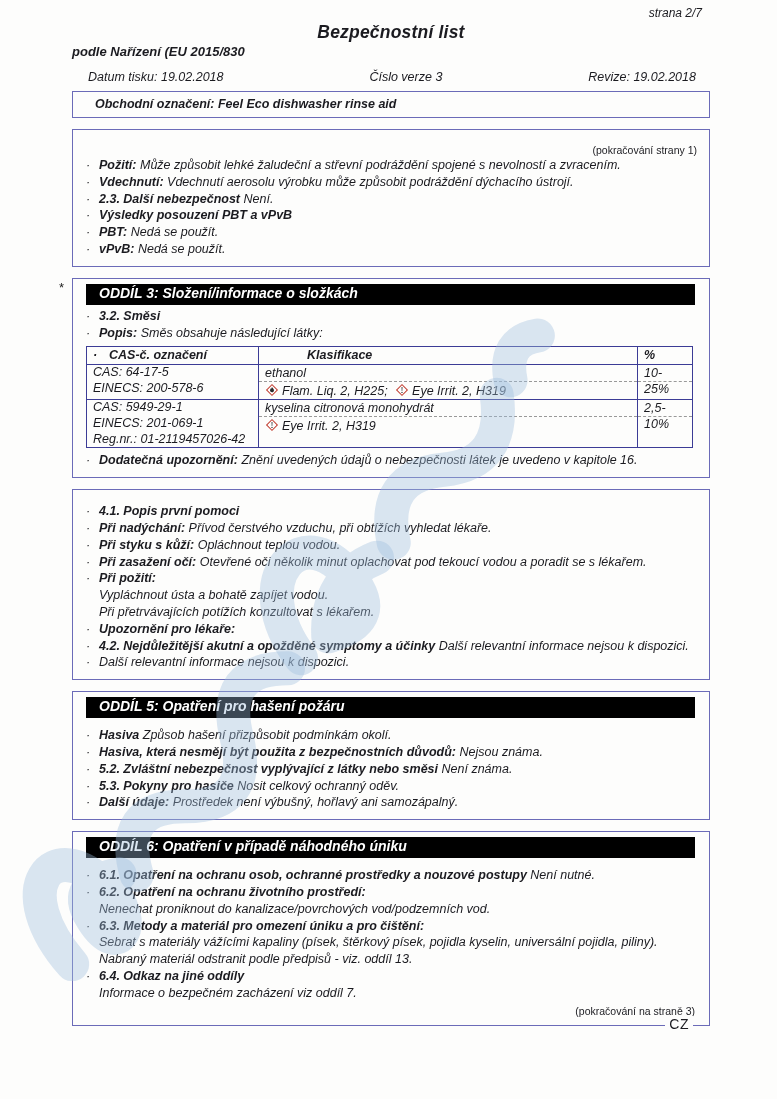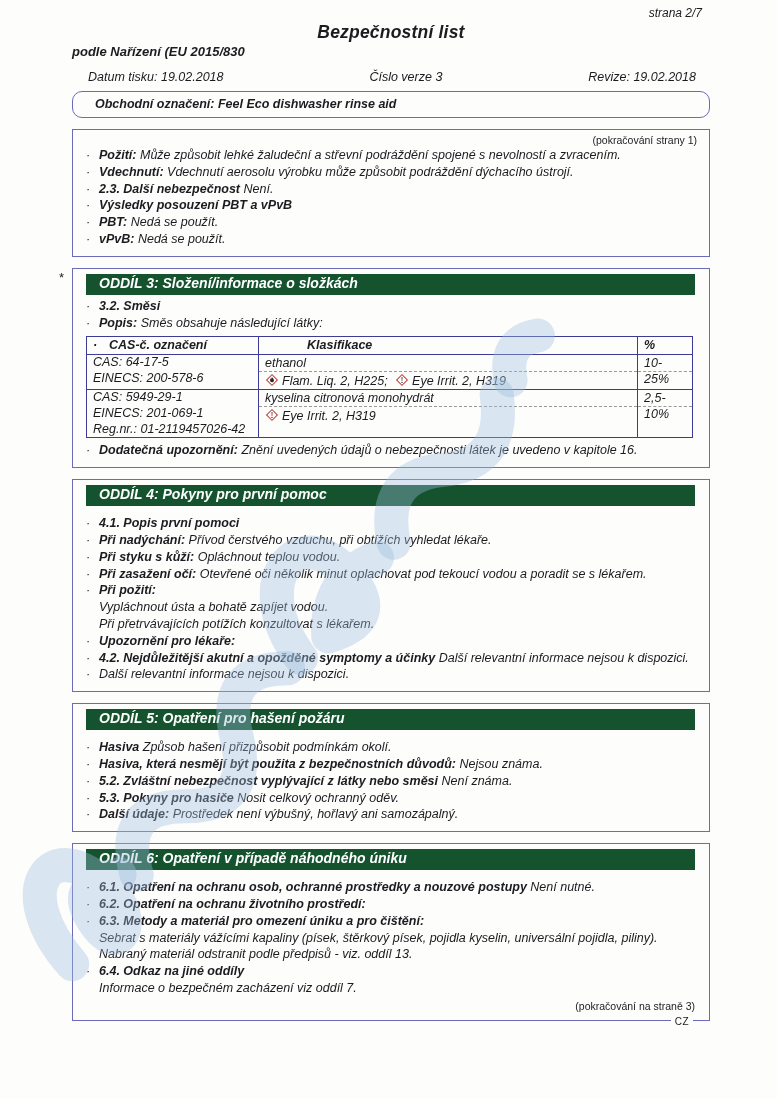--- a/index.html
+++ b/index.html
@@ -15,30 +15,30 @@
     color: #1b1b20;
   }
   .content { position: absolute; left: 72px; top: 0; width: 638px; }
 
   .page-num { text-align: right; font-size: 12px; padding: 6px 8px 0 0; }
   .doc-title { text-align: center; font-size: 17.5px; font-weight: bold; margin-top: 2px; letter-spacing: .2px; }
   .doc-subtitle { text-align: left; font-size: 13px; font-weight: bold; margin-top: 1px; }
   .dates-row { display: flex; justify-content: space-between; margin-top: 11px; font-size: 12.5px; padding: 0 14px 0 16px; gap: 28px; }
 
   .box { border: 1px solid #6b6bb8; background: transparent; }
-  .trade-box { margin-top: 7px; height: 27px; padding: 5px 0 0 22px; font-size: 12.5px; font-weight: bold; border-radius: 10px; }
+  .trade-box { margin-top: 7px; height: 27px; padding: 5px 0 0 22px; font-size: 12.5px; font-weight: bold; }
   .sec-box { position: relative; margin-top: 11px; padding: 4px 0 8px 0; }
 
   .note { font-style: normal; font-size: 10.5px; }
   .note-top { text-align: right; padding: 2px 12px 0 0; }
   .note-bottom { text-align: right; padding: 3px 14px 0 0; }
 
   .bar {
     margin: 1px 14px 0 13px;
-    background: #14532d;
+    background: #000000;
     color: #ffffff;
     font-weight: bold;
     font-size: 14px;
     padding: 1px 4px 3px 13px;
     line-height: 17px;
   }
   .star { position: absolute; left: -14px; top: 1px; font-style: normal; font-size: 13px; color:#222; }
 
   .lines { padding: 3px 14px 0 26px; }
   .lines.tight { padding-top: 1px; }
@@ -73,21 +73,21 @@
   .cbot { border-top: 1px dashed #999; padding: 1px 6px 0 6px; line-height: 16px; }
   .cbot.spacer1 { height: 15px; }
   .cbot.spacer2 { height: 31px; }
   .row2 .cbot.haz { min-height: 31px; }
 
   .ghs { display: inline-block; width: 14px; height: 14px; vertical-align: -2px; margin-right: 3px; }
 
   .cz-label {
     position: absolute; right: 16px; bottom: -7px;
     background: #fdfdfc; padding: 0 4px;
-    font-style: normal; font-size: 10px; letter-spacing: .5px; text-align: right;
+    font-style: normal; font-size: 14px; letter-spacing: .5px; text-align: right;
   }
 
   .watermark { position: absolute; left: 0; top: 0; pointer-events: none; z-index: 6; }
 </style>
 </head>
 <body>
 
 <div class="page">
 
   <svg class="watermark" width="777" height="1099" viewBox="0 0 777 1099">
@@ -109,21 +109,21 @@
     <div class="dates-row">
       <span>Datum tisku: 19.02.2018</span>
       <span>Číslo verze 3</span>
       <span>Revize: 19.02.2018</span>
     </div>
 
     <div class="box trade-box">
       <span>Obchodní označení: Feel Eco dishwasher rinse aid</span>
     </div>
 
-    <div class="box sec-box" style="padding-top:2px;">
+    <div class="box sec-box" style="padding-top:12px;">
       <div class="note note-top">(pokračování  strany 1)</div>
       <div class="lines tight">
           <p class="ln"><span class="dm">·</span><span class="bold">Požití:</span><span> Může způsobit lehké žaludeční a střevní podráždění spojené s nevolností a zvracením.</span></p>
           <p class="ln"><span class="dm">·</span><span class="bold">Vdechnutí:</span><span> Vdechnutí aerosolu výrobku může způsobit podráždění dýchacího ústrojí.</span></p>
           <p class="ln"><span class="dm">·</span><span class="bold">2.3. Další nebezpečnost</span><span> Není.</span></p>
           <p class="ln"><span class="dm">·</span><span class="bold">Výsledky posouzení PBT a vPvB</span></p>
           <p class="ln"><span class="dm">·</span><span class="bold">PBT:</span><span> Nedá se použít.</span></p>
           <p class="ln"><span class="dm">·</span><span class="bold">vPvB:</span><span> Nedá se použít.</span></p>
         </div>
     </div>
@@ -196,21 +196,20 @@
         </tr>
       </tbody>
         </table>
 
       <div class="lines tight">
           <p class="ln"><span class="dm">·</span><span class="bold">Dodatečná upozornění:</span><span> Znění uvedených údajů o nebezpečnosti látek je uvedeno v kapitole 16.</span></p>
         </div>
     </div>
 
     <div class="box sec-box">
-      <div class="bar">ODDÍL 4: Pokyny pro první pomoc</div>
       <div class="lines" style="padding-top:9px;">
           <p class="ln"><span class="dm">·</span><span class="bold">4.1. Popis první pomoci</span></p>
           <p class="ln"><span class="dm">·</span><span class="bold">Při nadýchání:</span><span> Přívod čerstvého vzduchu, při obtížích vyhledat lékaře.</span></p>
           <p class="ln"><span class="dm">·</span><span class="bold">Při styku s kůží:</span><span> Opláchnout teplou vodou.</span></p>
           <p class="ln"><span class="dm">·</span><span class="bold">Při zasažení očí:</span><span> Otevřené oči několik minut oplachovat pod tekoucí vodou a poradit se s lékařem.</span></p>
           <p class="ln"><span class="dm">·</span><span class="bold">Při požití:</span></p>
           <p class="ln"><span>Vypláchnout ústa a bohatě zapíjet vodou.</span></p>
           <p class="ln"><span>Při přetrvávajících potížích konzultovat s lékařem.</span></p>
           <p class="ln"><span class="dm">·</span><span class="bold">Upozornění pro lékaře:</span></p>
           <p class="ln"><span class="dm">·</span><span class="bold">4.2. Nejdůležitější akutní a opožděné symptomy a účinky</span><span> Další relevantní informace nejsou k dispozici.</span></p>
@@ -228,20 +227,21 @@
           <p class="ln"><span class="dm">·</span><span class="bold">5.3. Pokyny pro hasiče</span><span> Nosit celkový ochranný oděv.</span></p>
           <p class="ln"><span class="dm">·</span><span class="bold">Další údaje:</span><span> Prostředek není výbušný, hořlavý ani samozápalný.</span></p>
         </div>
     </div>
 
     <div class="box sec-box">
       <div class="bar">ODDÍL 6: Opatření v případě náhodného úniku</div>
       <div class="lines" style="padding-top:9px;">
           <p class="ln"><span class="dm">·</span><span class="bold">6.1. Opatření na ochranu osob, ochranné prostředky a nouzové postupy</span><span> Není nutné.</span></p>
           <p class="ln"><span class="dm">·</span><span class="bold">6.2. Opatření na ochranu životního prostředí:</span></p>
+          <p class="ln"><span>Nenechat proniknout do kanalizace/povrchových vod/podzemních vod.</span></p>
           <p class="ln"><span class="dm">·</span><span class="bold">6.3. Metody a materiál pro omezení úniku a pro čištění:</span></p>
           <p class="ln"><span>Sebrat s materiály vážícími kapaliny (písek, štěrkový písek, pojidla kyselin, universální pojidla, piliny).</span></p>
           <p class="ln"><span>Nabraný materiál odstranit podle předpisů - viz. oddíl 13.</span></p>
           <p class="ln"><span class="dm">·</span><span class="bold">6.4. Odkaz na jiné oddíly</span></p>
           <p class="ln"><span>Informace o bezpečném zacházení viz oddíl 7.</span></p>
         </div>
       <div class="note note-bottom">(pokračování na straně 3)</div>
       <span class="cz-label">CZ</span>
     </div>
 

